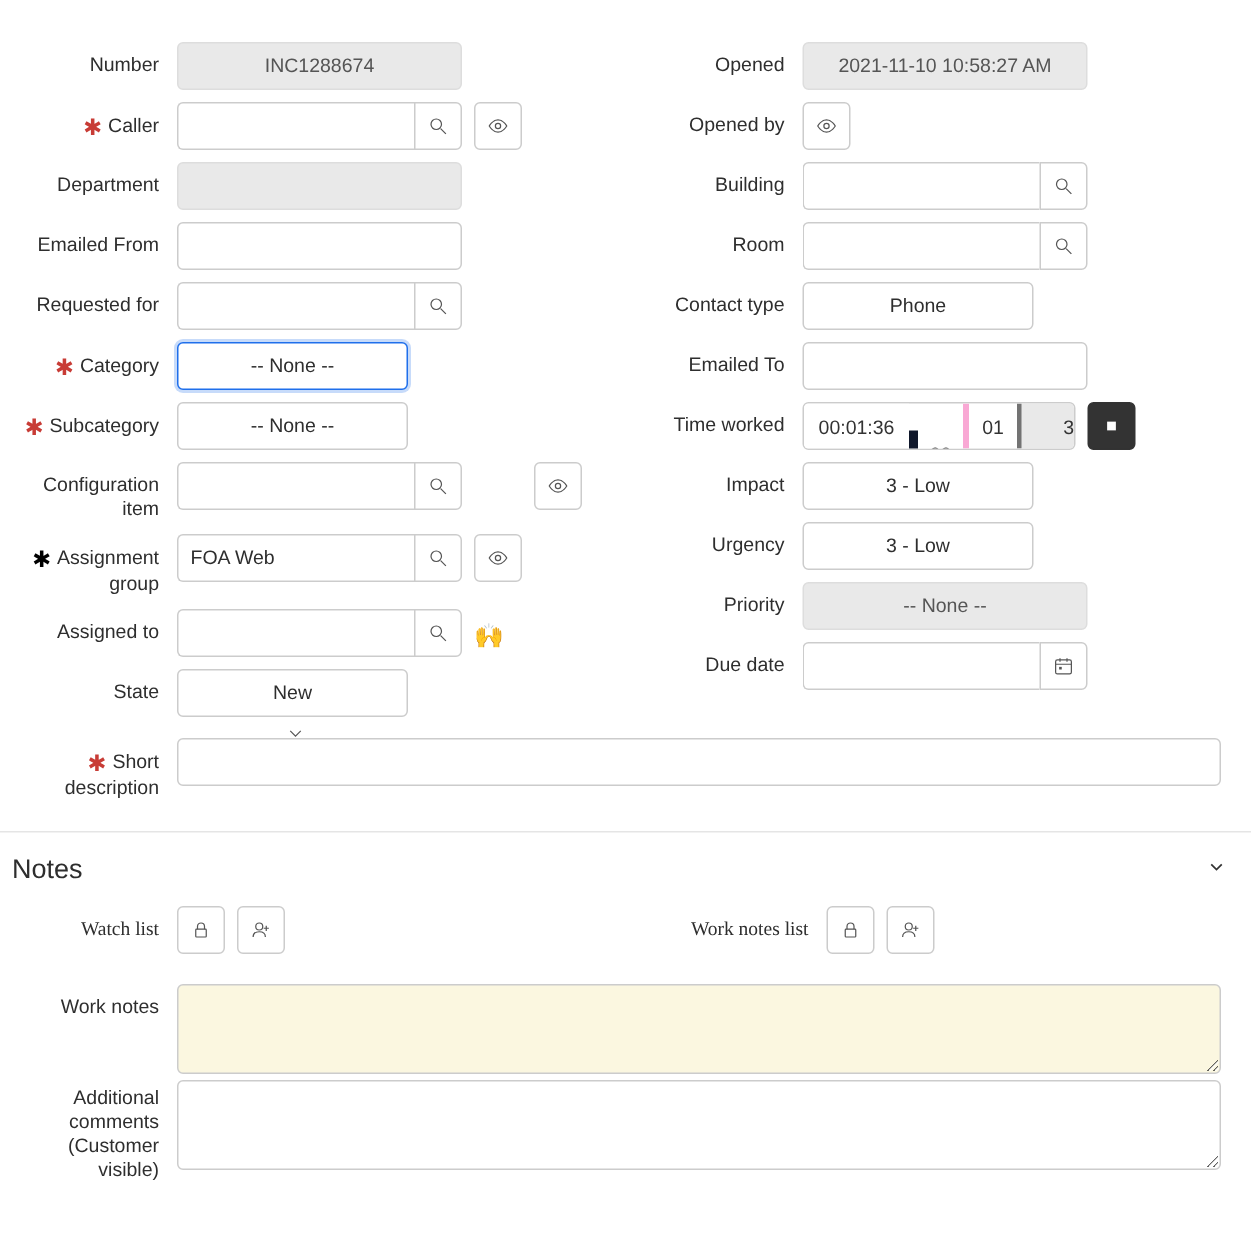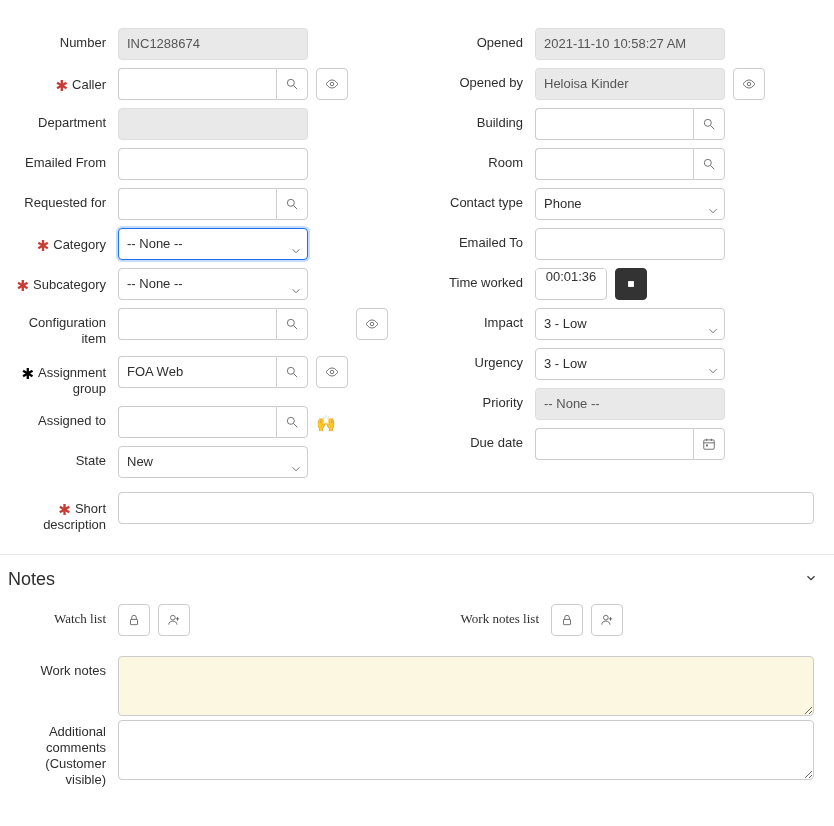--- a/index.html
+++ b/index.html
@@ -54,38 +54,40 @@
     border: 1px solid #ccc;
     border-radius: 4px;
     padding: 0 8px;
     font-size: 13px;
     background: #fff;
     color: #2e2e2e;
     line-height: 30px;
   }
   .input { width: 190px; }
   .select {
-    width: 190px;
+    width: 154px;
     display: flex;
     align-items: center;
     justify-content: space-between;
     cursor: pointer;
+    flex-direction: column;
   }
   .select.focused {
     border: 1px solid #1f6feb;
     box-shadow: 0 0 0 2px rgba(31,111,235,0.25);
   }
   .select .caret {
     width: 10px; height: 10px;
   }
   .ro-box {
     background: #e9e9e9;
     border: 1px solid #ddd;
     color: #555;
     width: 190px;
+    text-align: center;
   }
   .combo {
     display: flex;
     width: 190px;
     justify-content: center;
   }
   .combo .combo-text {
     flex: 1;
     border-radius: 4px 0 0 4px;
     border-right: none;
@@ -121,32 +123,31 @@
     display: flex;
     align-items: center;
     gap: 8px;
   }
   .tw-group {
     display: flex;
     border: 1px solid #ccc;
     border-radius: 4px;
     overflow: hidden;
     height: 32px;
-    flex-direction: column;
   }
   .tw-group > div {
     height: 30px;
     display: flex; align-items: center; justify-content: center;
     font-size: 13px;
     color: #333;
     background: #fff;
   }
   .tw-total { width: 70px; padding: 0 8px; justify-content: flex-start; }
   .tw-h { width: 36px; border-left: 6px solid #0f172a; margin-top: 18px; }
-  .tw-m { width: 36px; border-left: 1px solid #f9a8d4; }
+  .tw-m { width: 36px; border-left: 4px solid #f9a8d4; }
   .tw-s { width: 36px; border-left: 3px solid #737373; background: #e9e9e9 !important; padding-left: 35px; }
   .full-row {
     display: flex;
     align-items: flex-start;
     margin-top: 6px;
   }
   .full-row .label { width: 110px; }
   .full-input {
     flex: 1;
     height: 32px;
@@ -384,21 +385,20 @@
       <div class="row">
         <div class="label">Opened</div>
         <div class="ctrl">
           <div class="ro-box" style="width:190px">2021-11-10 10:58:27 AM</div>
         </div>
       </div>
 
       <div class="row">
         <div class="label">Opened by</div>
         <div class="ctrl">
-          <div class="ro-box" style="width:190px">Heloisa Kinder</div>
           <div class="icon-btn">
             <svg class="ico" viewBox="0 0 24 24">
                 <path d="M2 12s4-7 10-7 10 7 10 7-4 7-10 7S2 12 2 12z"></path>
                 <circle cx="12" cy="12" r="3"></circle>
               </svg>
           </div>
         </div>
       </div>
 
       <div class="row">

